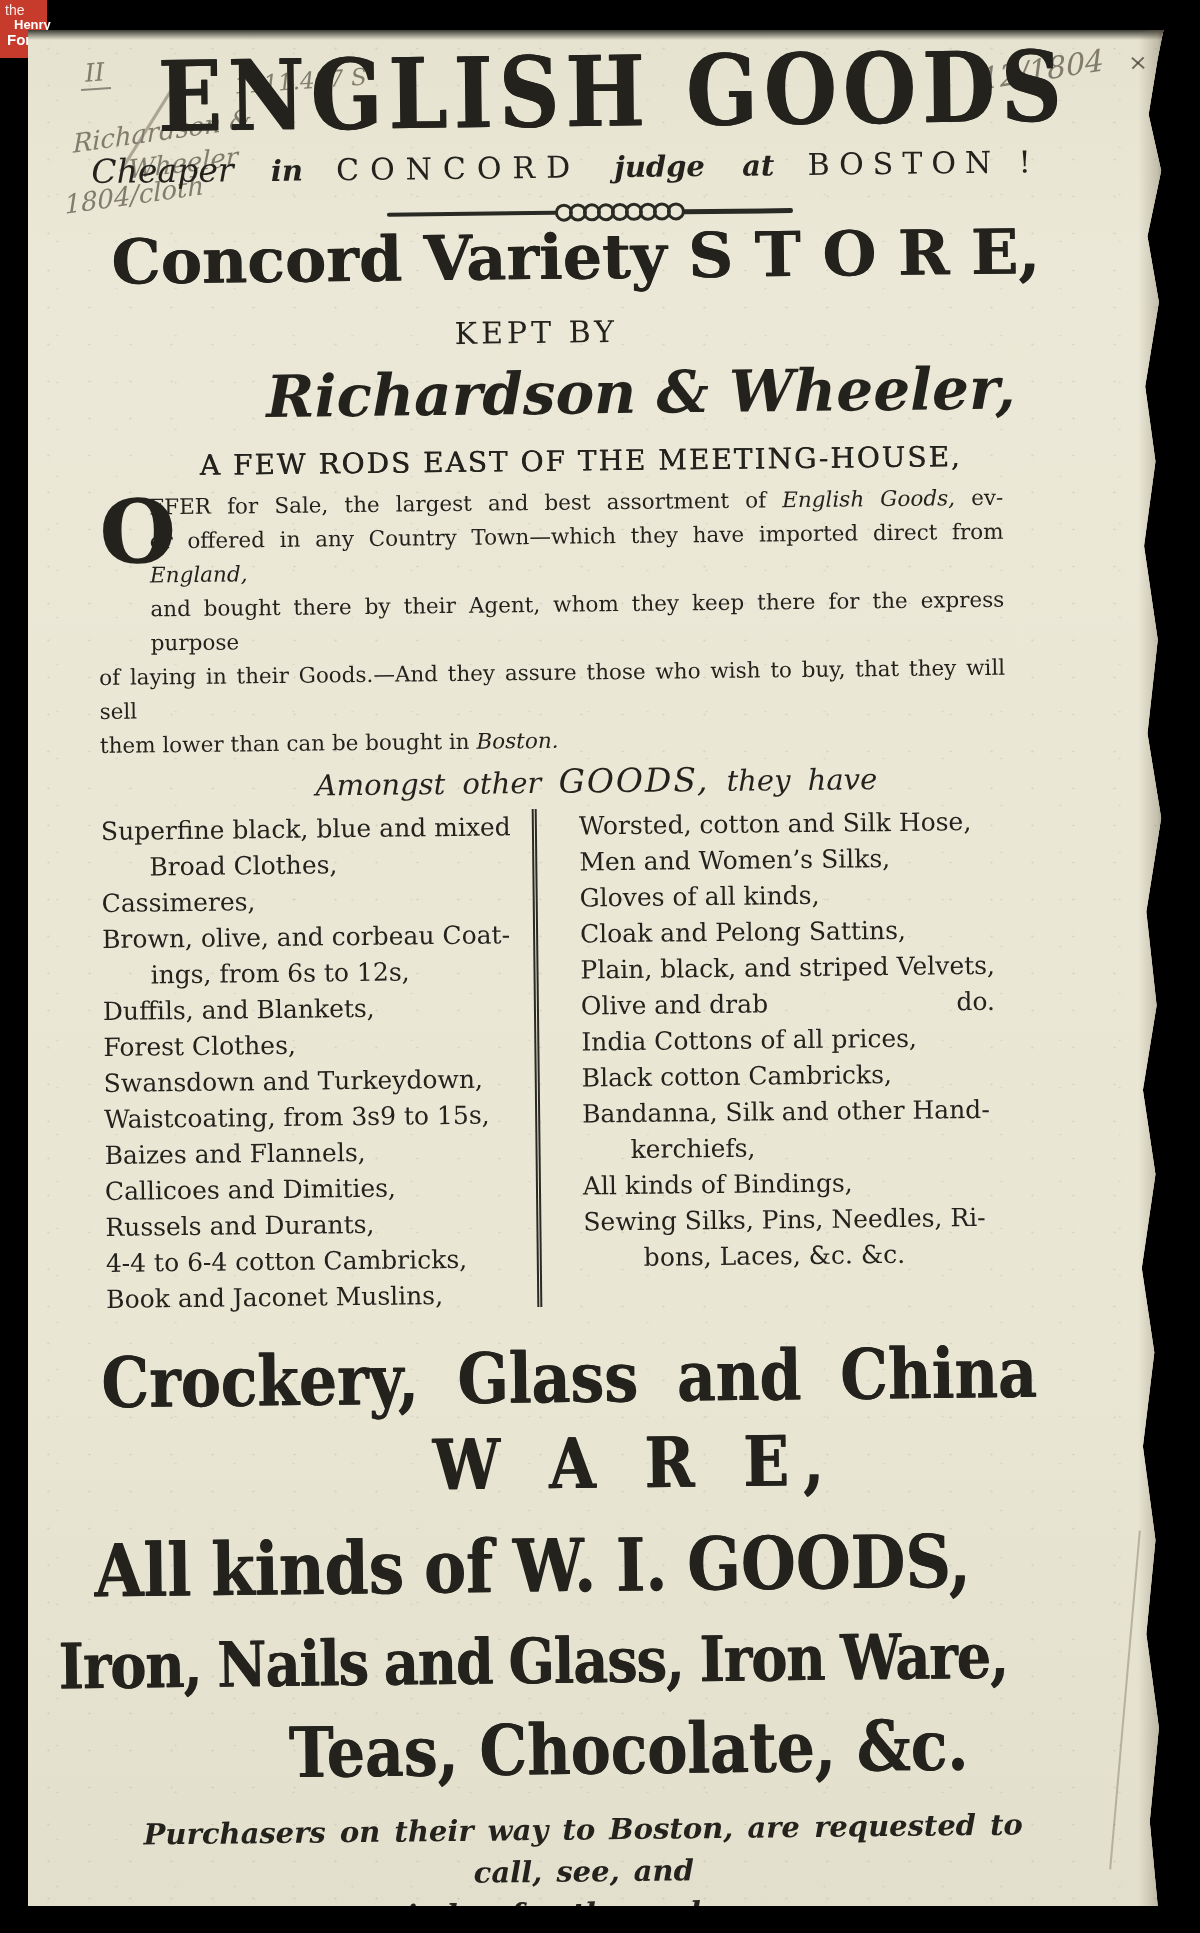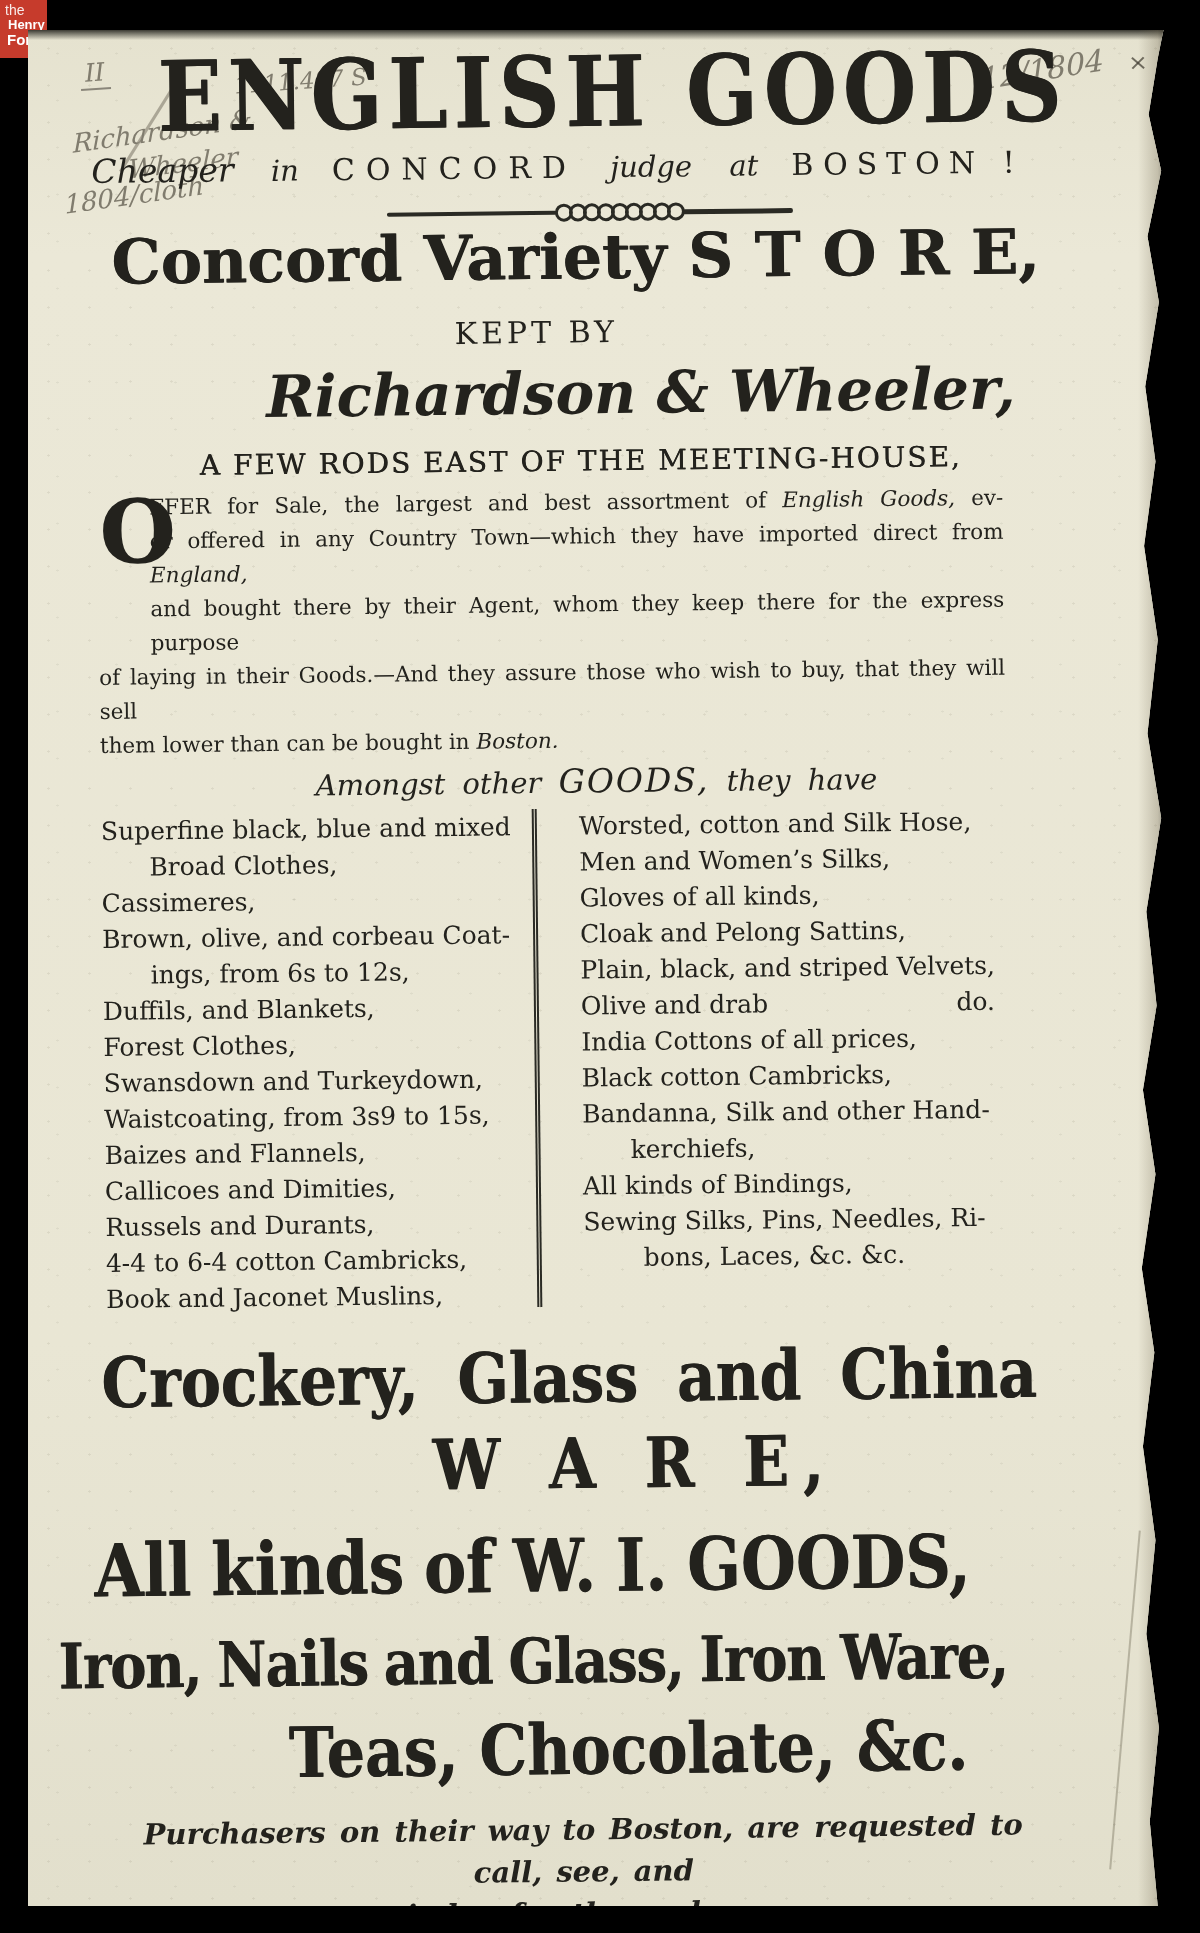--- a/index.html
+++ b/index.html
@@ -3,21 +3,21 @@
 <meta charset="utf-8">
 <style>
   html,body{margin:0;padding:0;background:#000;}
   .page{position:relative;width:1200px;height:1933px;background:#000;overflow:hidden;
         font-family:"DejaVu Serif","Liberation Serif",serif;color:#23221d;}
 
   
   .hf-logo{position:absolute;left:0;top:0;width:47px;height:58px;background:#c63b2c;
            font-family:"Liberation Sans",sans-serif;color:#fff;padding:3px 0 0 5px;box-sizing:border-box;line-height:1;}
   .hf-the{font-size:14px;display:block;opacity:.9;}
-  .hf-henry{font-size:13px;font-weight:bold;display:block;margin:1px 0 0 3px;}
+  .hf-henry{font-size:13px;font-weight:bold;display:block;margin:1px 0 0 9px;}
   .hf-ford{font-size:15px;font-weight:bold;display:block;margin:1px 0 0 2px;}
 
   
   .paper{position:absolute;left:28px;top:30px;width:1140px;height:1876px;
          background-color:#e9e6d4;
          background-image:
            radial-gradient(rgba(90,85,60,0.10) 1px, transparent 1.4px),
            radial-gradient(rgba(60,55,40,0.07) 1px, transparent 1.6px),
            linear-gradient(180deg,#e5e2cf,#ebe8d7 12%,#e9e6d4 70%,#e2dfcc);
          background-size:41px 37px,59px 47px,100% 100%;
@@ -48,21 +48,21 @@
 
   
   .print{position:absolute;left:64px;top:16px;width:930px;transform:rotate(-0.65deg);transform-origin:top left;color:#23221d;}
   .ctr{text-align:center;position:relative;}
   .fat{font-weight:bold;text-shadow:0.6px 0 currentColor;}
   .sy{transform:scaleY(1.16);}
 
   .m-title{font-size:84px;line-height:.95;letter-spacing:6px;margin-top:12px;left:55px;white-space:nowrap;}
   .m-sub{margin-top:14px;left:-2px;font-size:29px;white-space:nowrap;}
   .m-sub .it1{font-style:italic;font-size:33px;margin-right:14px;}
-  .m-sub .it2{font-style:italic;margin:5px 14px;}
+  .m-sub .it2{font-style:italic;margin:5px 14px;font-weight:bold;}
   .m-sub .sp1{letter-spacing:11px;font-size:30px;margin:0 10px;}
   .m-sub .sp2{letter-spacing:9px;font-size:30px;margin-left:10px;}
 
   .ornament{margin-top:20px;left:31px;display:flex;align-items:center;justify-content:center;height:15px;}
   .orn-line{height:3px;background:#2a2a24;border-radius:2px;}
   .orn-l{width:170px;height:4px;}
   .orn-r{width:110px;height:5px;}
   .ring{width:12px;height:12px;border:3px solid #2a2a24;border-radius:50%;margin:0 -2px;flex:none;}
 
   .store-line{font-size:62px;line-height:1;margin-top:6px;left:16px;white-space:nowrap;}

